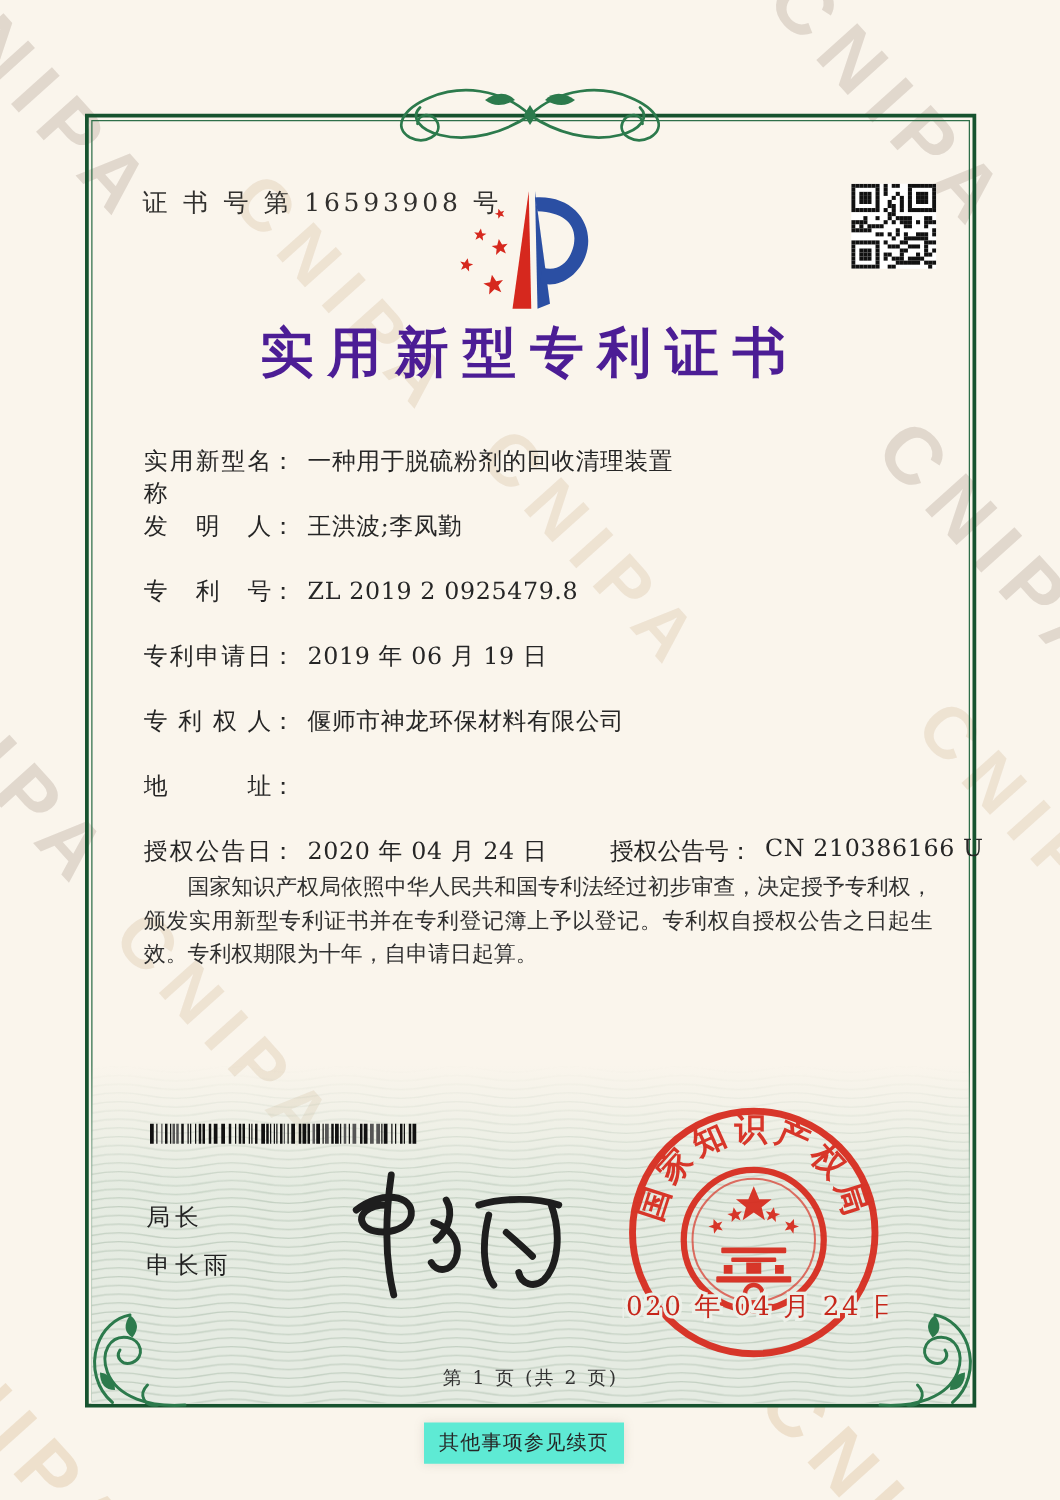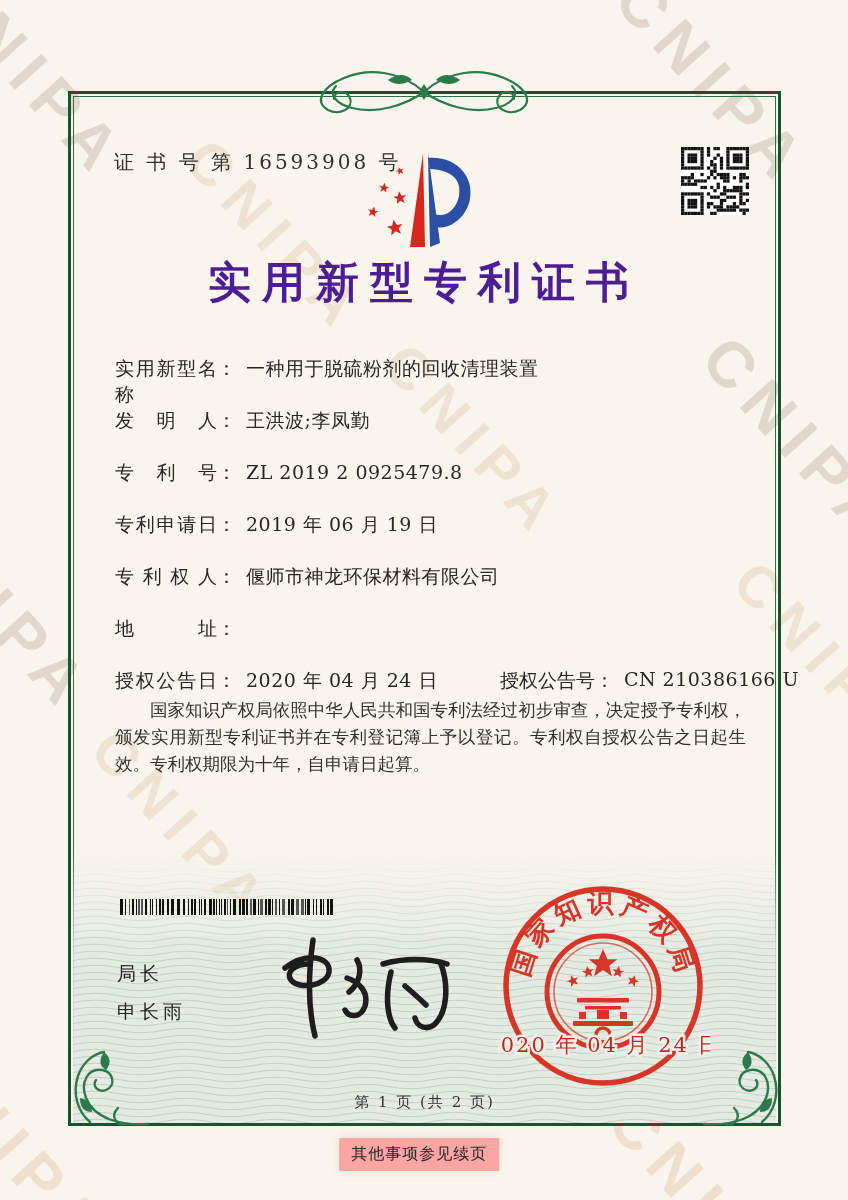--- a/index.html
+++ b/index.html
@@ -33,36 +33,36 @@
   .qr{position:absolute;left:681px;top:147px;width:68px;height:68px;z-index:2;background:#fff;}
   .title{position:absolute;left:0;right:0;top:254px;text-align:center;
     font-size:43px;font-weight:bold;letter-spacing:11px;color:#4c1d95;z-index:2;}
   
   .fields{position:absolute;left:115px;top:356px;width:634px;font-size:19px;z-index:2;color:#262626;}
   .frow{display:flex;align-items:baseline;height:52px;}
   .flabel{width:102px;flex:none;text-align:justify;text-align-last:justify;}
   .fcolon{flex:none;margin-right:10px;}
   .fvalue{letter-spacing:.5px;white-space:nowrap;}
   .pair2{display:flex;margin-left:50px;}
-  .pair2 .flabel{width:auto;text-align:left;text-align-last:auto;margin-left:12px;}
+  .pair2 .flabel{width:auto;text-align:left;text-align-last:auto;}
   
   .paras{position:absolute;left:115px;top:697px;width:631px;z-index:2;
     font-size:17.5px;line-height:27px;text-align:justify;color:#303030;}
   .paras p{margin:0;text-indent:2em;}
   
   .barcode{position:absolute;left:120px;top:899px;width:214px;height:16px;z-index:2;font-size:0;}
   .barcode i{display:inline-block;height:100%;}
   .sig-title{position:absolute;left:117px;top:961px;font-size:19px;letter-spacing:4px;z-index:2;color:#222;}
   .sig-name{position:absolute;left:117px;top:999px;font-size:19px;letter-spacing:4px;z-index:2;color:#222;}
   .sig-script{position:absolute;left:233px;top:934px;z-index:2;}
   .seal{position:absolute;left:498px;top:884px;z-index:3;}
   .page-info{position:absolute;left:68px;top:1093px;width:713px;text-align:center;
     font-size:15px;letter-spacing:2px;z-index:2;color:#333;}
   .cont-note{position:absolute;left:50%;top:1138px;transform:translateX(-53%);
-    background:#fca5a5;box-shadow:0 0 8px rgba(120,110,90,.18);
+    background:#5eead4;box-shadow:0 0 8px rgba(120,110,90,.18);
     padding:6px 12px;font-size:16px;letter-spacing:1px;z-index:2;color:#262626;white-space:nowrap;}
   .flourish{position:absolute;z-index:2;}
 </style>
 </head>
 <body>
 
 <span class="wm wm-gray" style="left:-28px;top:-46px;">CNIPA</span>
 <span class="wm wm-gray" style="left:655px;top:-38px;">CNIPA</span>
 <span class="wm wm-gray" style="left:742px;top:322px;">CNIPA</span>
 <span class="wm wm-gray" style="left:-62px;top:488px;">CNIPA</span>

